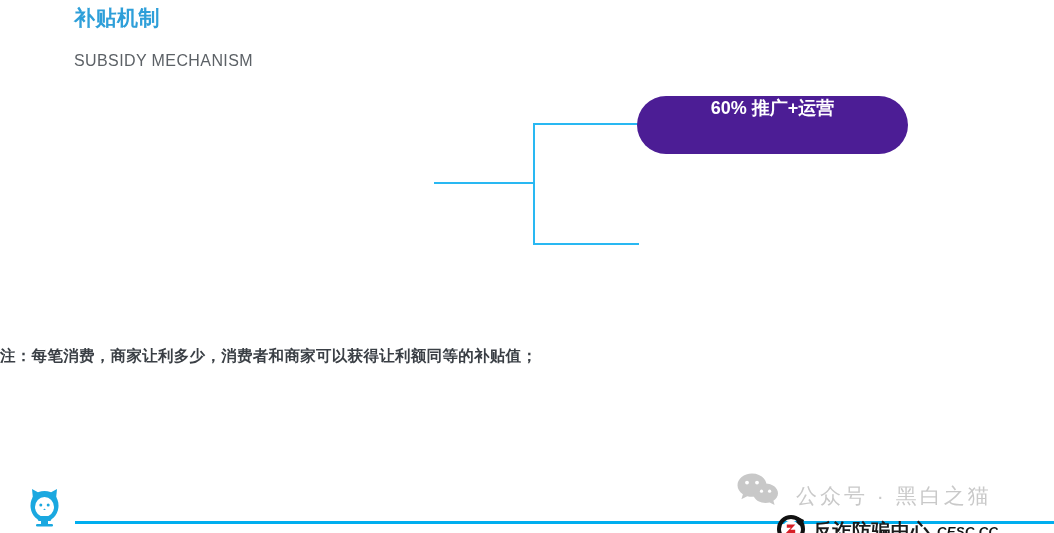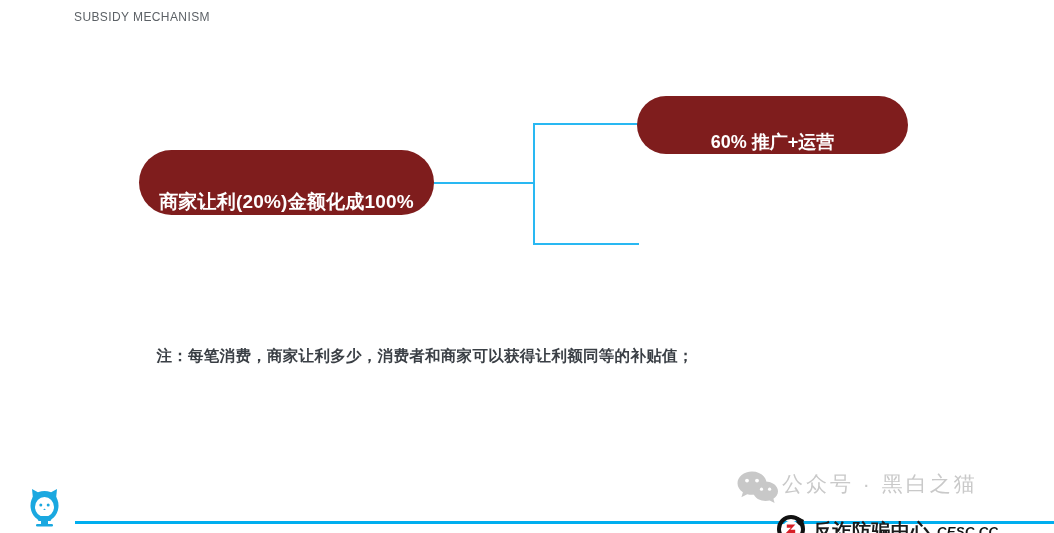--- a/index.html
+++ b/index.html
@@ -24,43 +24,43 @@
   }
   #page-title {
     font-size: 21px;
     font-weight: bold;
     color: #2e9fd9;
     letter-spacing: 0.5px;
     line-height: 28px;
     margin: 0;
   }
   #page-subtitle {
-    font-size: 12px;
+    font-size: 16px;
     color: #5c6166;
     letter-spacing: 0.4px;
     line-height: 22px;
-    margin: 2px 0 0 0;
+    margin: 18px 0 0 0;
     font-weight: 400;
   }
 
   
   #diagram {
     position: absolute;
     left: 0;
     top: 0;
     width: 1054px;
     height: 533px;
     pointer-events: none;
   }
   .node {
     position: absolute;
-    background: #7f1d1d;
+    background: #4c1d95;
     color: #ffffff;
     display: flex;
-    align-items: flex-end;
+    align-items: flex-start;
     justify-content: center;
     font-weight: bold;
     box-sizing: border-box;
     pointer-events: auto;
   }
   #node-source {
     left: 139px;
     top: 150px;
     width: 295px;
     height: 65px;
@@ -115,21 +115,21 @@
     width: 106px;
     height: 2px;
   }
 
   
   #note-block {
     position: absolute;
     left: 0;
     top: 342px;
     width: 850px;
-    text-align: center;
+    text-align: left;
     color: #3a3f45;
     font-size: 15.5px;
     font-weight: bold;
     line-height: 27px;
     letter-spacing: 0.3px;
   }
   #note-line-1, #note-line-2 { display: block; }
 
   
   #footer-rule {
@@ -149,22 +149,22 @@
   }
 
   
   #watermark-wechat {
     position: absolute;
     left: 736px;
     top: 470px;
     width: 310px;
     height: 40px;
     display: flex;
-    align-items: flex-start;
-    gap: 2px;
+    align-items: flex-end;
+    gap: 16px;
     opacity: 1;
   }
   #wechat-icon { flex: 0 0 auto; }
   #watermark-text {
     font-size: 21px;
     color: #c9c9c9;
     letter-spacing: 3px;
     font-weight: 400;
     white-space: nowrap;
   }
@@ -190,33 +190,31 @@
     font-weight: bold;
     font-style: italic;
     letter-spacing: 0.4px;
     white-space: nowrap;
   }
 </style>
 </head>
 <body>
 
 <div id="slide-header">
+  <div id="page-title">补贴机制</div>
   <div id="page-subtitle">SUBSIDY MECHANISM</div>
 </div>
 
 <div id="diagram">
 
   <div class="conn" id="conn-stem"></div>
   <div class="conn" id="conn-spine"></div>
   <div class="conn" id="conn-arm-top"></div>
   <div class="conn" id="conn-arm-bottom"></div>
 
-  <div class="node" id="node-source">
-    <span>商家让利(20%)金额化成100%</span>
-  </div>
 
   <div class="node" id="node-branch-top">
     <span>60% 推广+运营</span>
   </div>
 
 </div>
 
 <div id="note-block">
   <span id="note-line-1">注：每笔消费，商家让利多少，消费者和商家可以获得让利额同等的补贴值；</span>
 </div>

